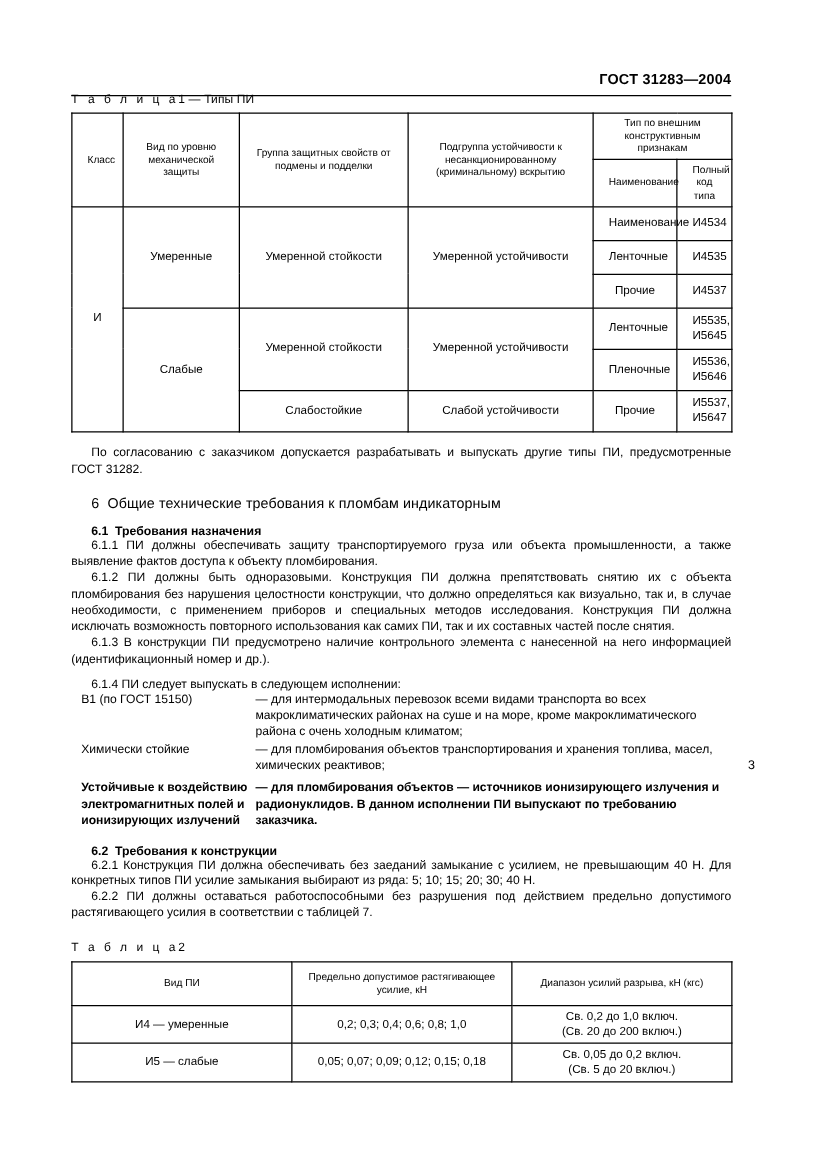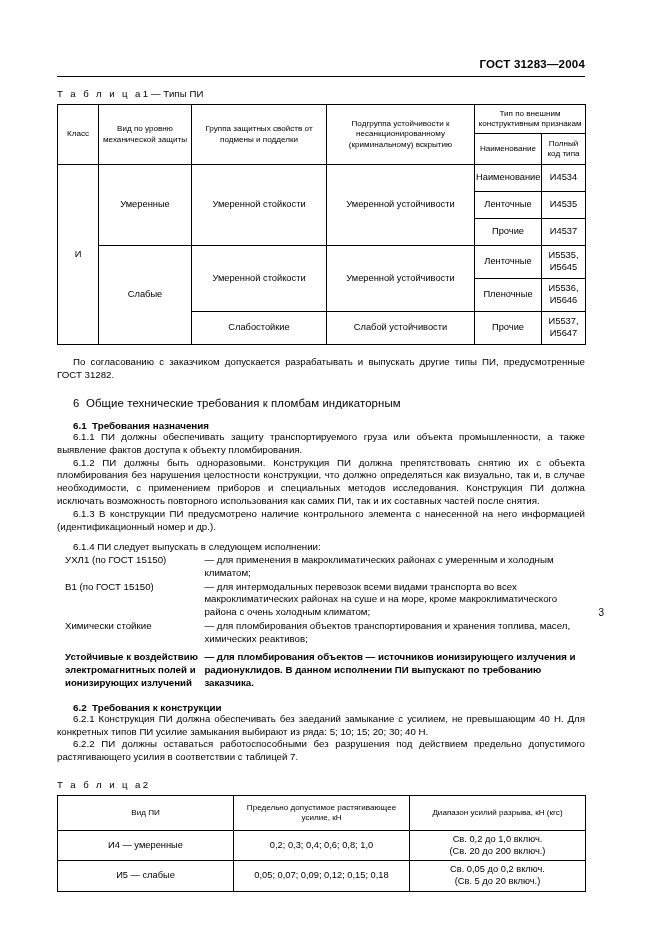--- a/index.html
+++ b/index.html
@@ -40,41 +40,41 @@
     left: 57px;
     top: 76px;
     width: 528px;
     height: 1px;
     background: #000;
   }
   
   .content {
     position: absolute;
     left: 57px;
-    top: 88px;
+    top: 74px;
     width: 528px;
   }
   .tbl-caption {
     font-size: 9.6px;
     margin: 0 0 5px 0;
     letter-spacing: 0.1px;
   }
   .tbl-caption .sp {
     letter-spacing: 2.4px;
   }
   
   table.gost {
     border-collapse: collapse;
     width: 528px;
     table-layout: fixed;
     font-size: 8.6px;
   }
   table.gost td, table.gost th {
     border: 0.8px solid #000;
-    padding: 3px 1px;
+    padding: 3px 12px;
     vertical-align: middle;
     text-align: center;
     font-weight: normal;
     line-height: 1.25;
   }
   table.gost .outer-top td,
   table.gost .outer-top th { border-top-width: 1.4px; }
   table.gost th {
     font-size: 8.1px;
   }
@@ -242,24 +242,20 @@
     <p class="body">6.1.2  ПИ должны быть одноразовыми. Конструкция ПИ должна препятствовать снятию их с объекта пломбирования без нарушения целостности конструкции, что должно определяться как визуально, так и, в случае необходимости, с применением приборов и специальных методов исследования. Конструкция ПИ должна исключать возможность повторного использования как самих ПИ, так и их составных частей после снятия.</p>
     <p class="body">6.1.3  В конструкции ПИ предусмотрено наличие контрольного элемента с нанесенной на него информацией (идентификационный номер и др.).</p>
 
     <div class="gap-s"></div>
 
     <p class="body">6.1.4  ПИ следует выпускать в следующем исполнении:</p>
 
     <table class="deflist">
       <tbody>
         <tr>
-          <td class="term">УХЛ1 (по ГОСТ 15150)</td>
-          <td class="desc">— для применения в макроклиматических районах с умеренным и холодным климатом;</td>
-        </tr>
-        <tr>
           <td class="term">В1 (по ГОСТ 15150)</td>
           <td class="desc">— для интермодальных перевозок всеми видами транспорта во всех макроклиматических районах на суше и на море, кроме макроклиматического района с очень холодным климатом;</td>
         </tr>
         <tr>
           <td class="term">Химически стойкие</td>
           <td class="desc">— для пломбирования объектов транспортирования и хранения топлива, масел, химических реактивов;</td>
         </tr>
         <tr class="spaced">
           <td class="term">Устойчивые к воздействию электромагнитных полей и ионизирующих излучений</td>
           <td class="desc">— для пломбирования объектов — источников ионизирующего излучения и радионуклидов. В данном исполнении ПИ выпускают по требованию заказчика.</td>

